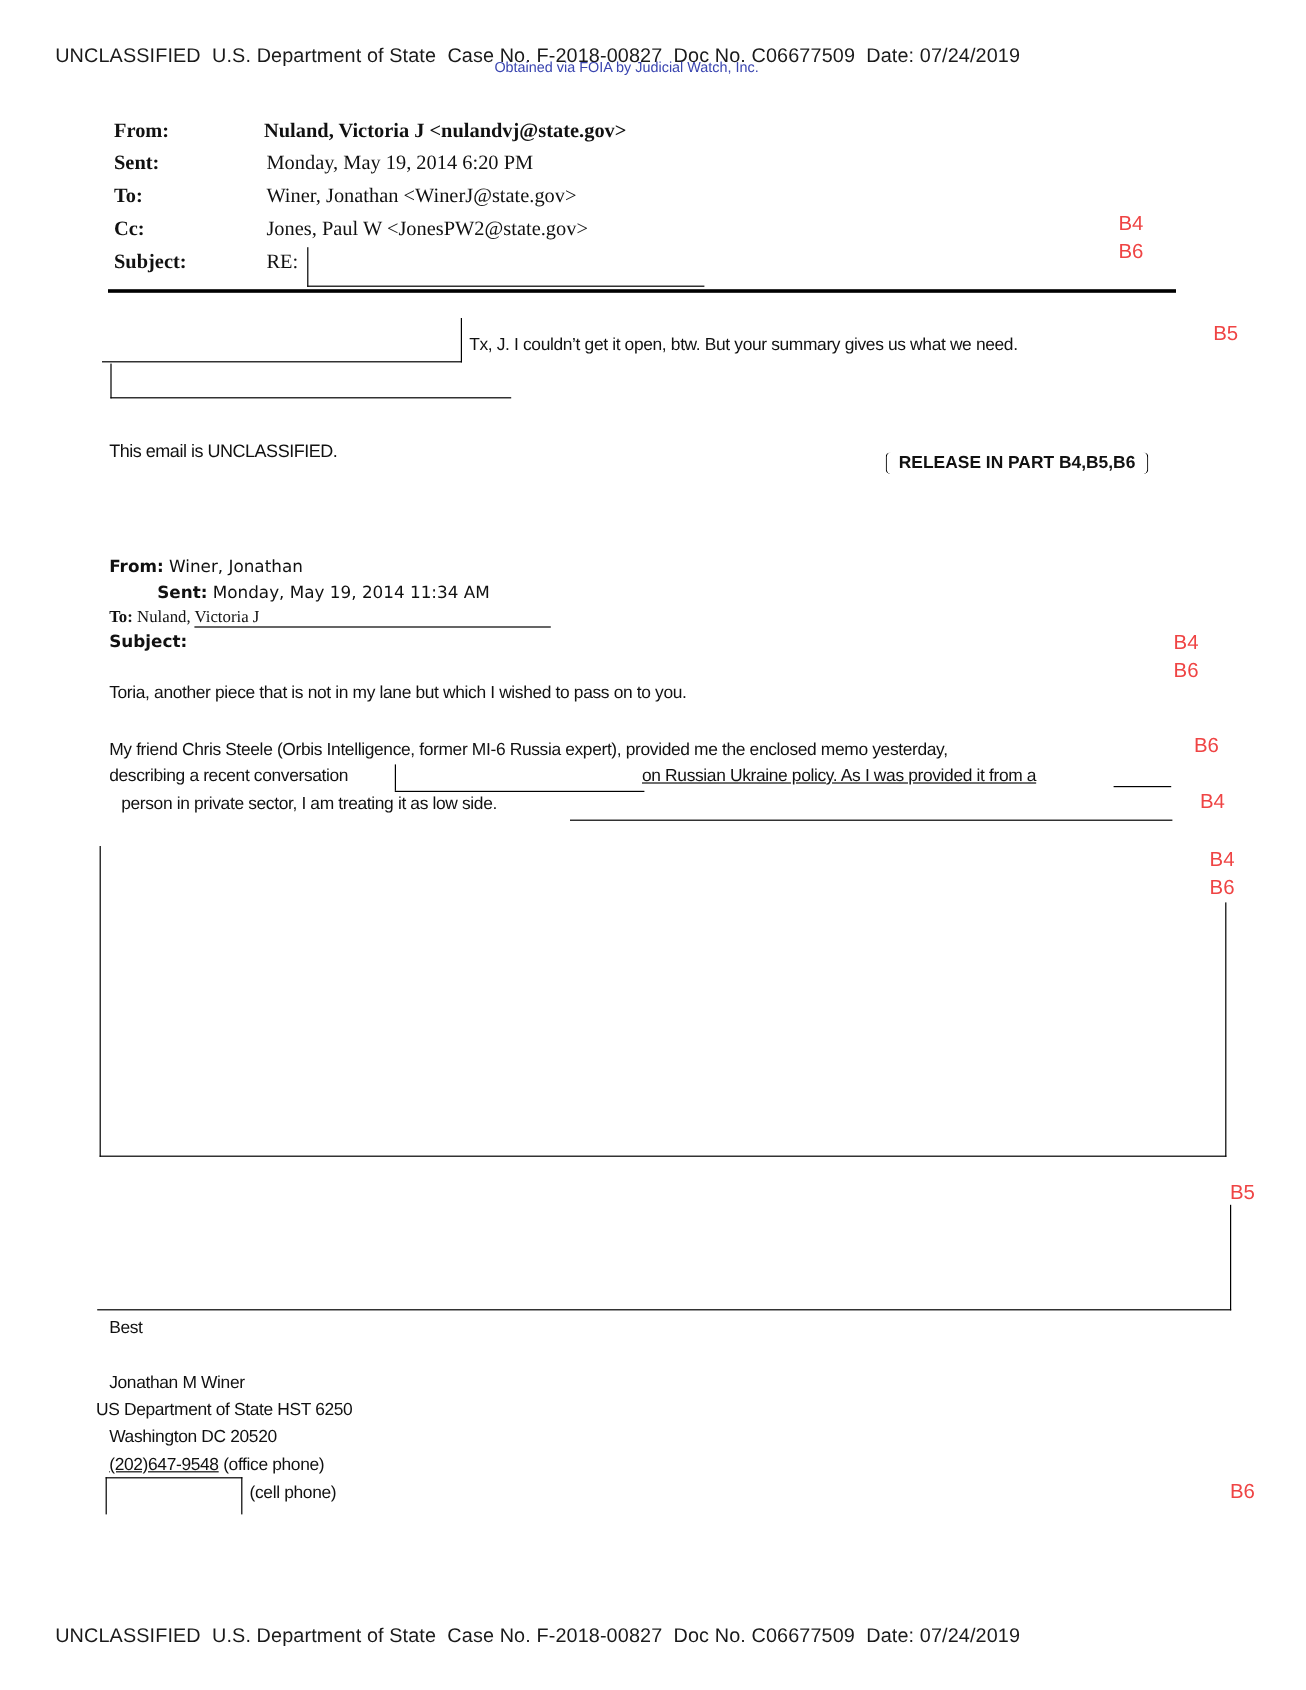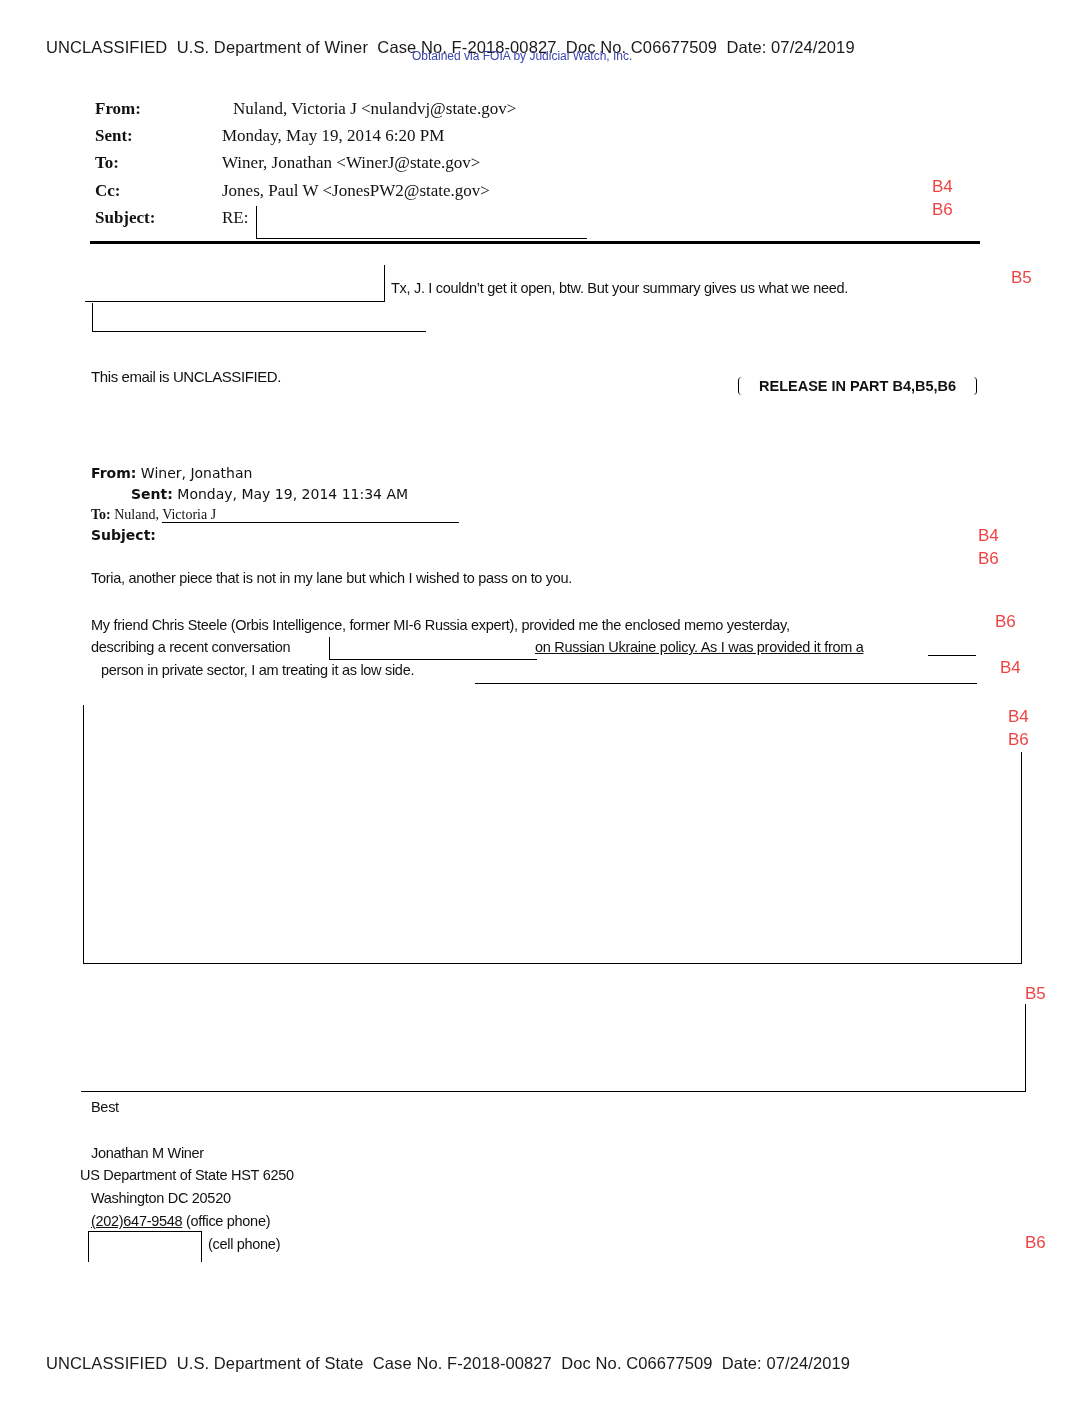--- a/index.html
+++ b/index.html
@@ -13,30 +13,30 @@
   .calib { font-family:"Liberation Sans", sans-serif; font-size:14.5px; letter-spacing:-0.3px; }
   .code { font-family:"Liberation Sans", sans-serif; font-size:17px; color:#ef4444; }
   .line { position:absolute; background:#000; }
   .release { font-family:"Liberation Sans", sans-serif; font-weight:bold; font-size:14.5px; }
 </style>
 </head>
 <body>
 
 <div class="abs hdr" style="left:46px; top:38px;">
   <span>UNCLASSIFIED</span>&nbsp;
-  <span>U.S. Department of Winer</span>&nbsp;
+  <span>U.S. Department of State</span>&nbsp;
   <span>Case No. F-2018-00827</span>&nbsp;
   <span>Doc No. C06677509</span>&nbsp;
   <span>Date: 07/24/2019</span>
 </div>
 <div class="abs wm" style="left:412px; top:49px;">Obtained via FOIA by Judicial Watch, Inc.</div>
 
 <div>
   <div class="abs serif" style="left:95px; top:99px;"><b>From:</b></div>
-  <div class="abs serif" style="left:233px; top:99px;">Nuland, Victoria J &lt;nulandvj@state.gov&gt;</div>
+  <div class="abs serif" style="left:220px; top:99px;font-weight:bold;">Nuland, Victoria J &lt;nulandvj@state.gov&gt;</div>
   <div class="abs serif" style="left:95px; top:126px;"><b>Sent:</b></div>
   <div class="abs serif" style="left:222px; top:126px;">Monday, May 19, 2014 6:20 PM</div>
   <div class="abs serif" style="left:95px; top:153px;"><b>To:</b></div>
   <div class="abs serif" style="left:222px; top:153px;">Winer, Jonathan &lt;WinerJ@state.gov&gt;</div>
   <div class="abs serif" style="left:95px; top:181px;"><b>Cc:</b></div>
   <div class="abs serif" style="left:222px; top:181px;">Jones, Paul W &lt;JonesPW2@state.gov&gt;</div>
   <div class="abs serif" style="left:95px; top:208px;"><b>Subject:</b></div>
   <div class="abs serif" style="left:222px; top:208px;">RE:</div>
 </div>
 
@@ -50,21 +50,21 @@
 
 <div class="line" style="left:384px; top:265px; width:1px; height:37px;"></div>
 <div class="line" style="left:85px; top:301px; width:300px; height:1px;"></div>
 <div class="line" style="left:92px; top:303px; width:1px; height:29px;"></div>
 <div class="line" style="left:92px; top:331px; width:334px; height:1px;"></div>
 <div class="abs calib" style="left:391px; top:280px;">Tx, J.    I couldn’t get it open, btw.   But your summary gives us what we need.</div>
 <div class="abs code" style="left:1011px; top:268px;">B5</div>
 
 <div class="abs sans" style="left:91px; top:368px; font-family:'Liberation Sans',sans-serif; font-size:15px; letter-spacing:-0.4px;">This email is UNCLASSIFIED.</div>
 
-<div class="abs release" style="left:738px; top:377px; padding:1px 20px; border-left:1px solid #000; border-right:1px solid #000; border-radius:4px;">RELEASE IN PART B4,B5,B6</div>
+<div class="abs release" style="left:738px; top:377px; padding:1px 10px; border-left:1px solid #000; border-right:1px solid #000; border-radius:4px;">RELEASE IN PART B4,B5,B6</div>
 
 <div>
   <div class="abs sans" style="left:91px; top:465px;"><b>From:</b> <span>Winer, Jonathan</span></div>
   <div class="abs sans" style="left:91px; top:486px;margin-left:40px;"><b>Sent:</b> <span>Monday, May 19, 2014 11:34 AM</span></div>
   <div class="abs sans" style="left:91px; top:507px;font-family:Liberation Serif, serif;"><b>To:</b> <span>Nuland, Victoria J</span></div>
   <div class="abs sans" style="left:91px; top:527px;"><b>Subject:</b></div>
 </div>
 <div class="line" style="left:162px; top:522px; width:297px; height:1px;"></div>
 <div class="abs code" style="left:978px; top:526px;">B4</div>
 <div class="abs code" style="left:978px; top:549px;">B6</div>

